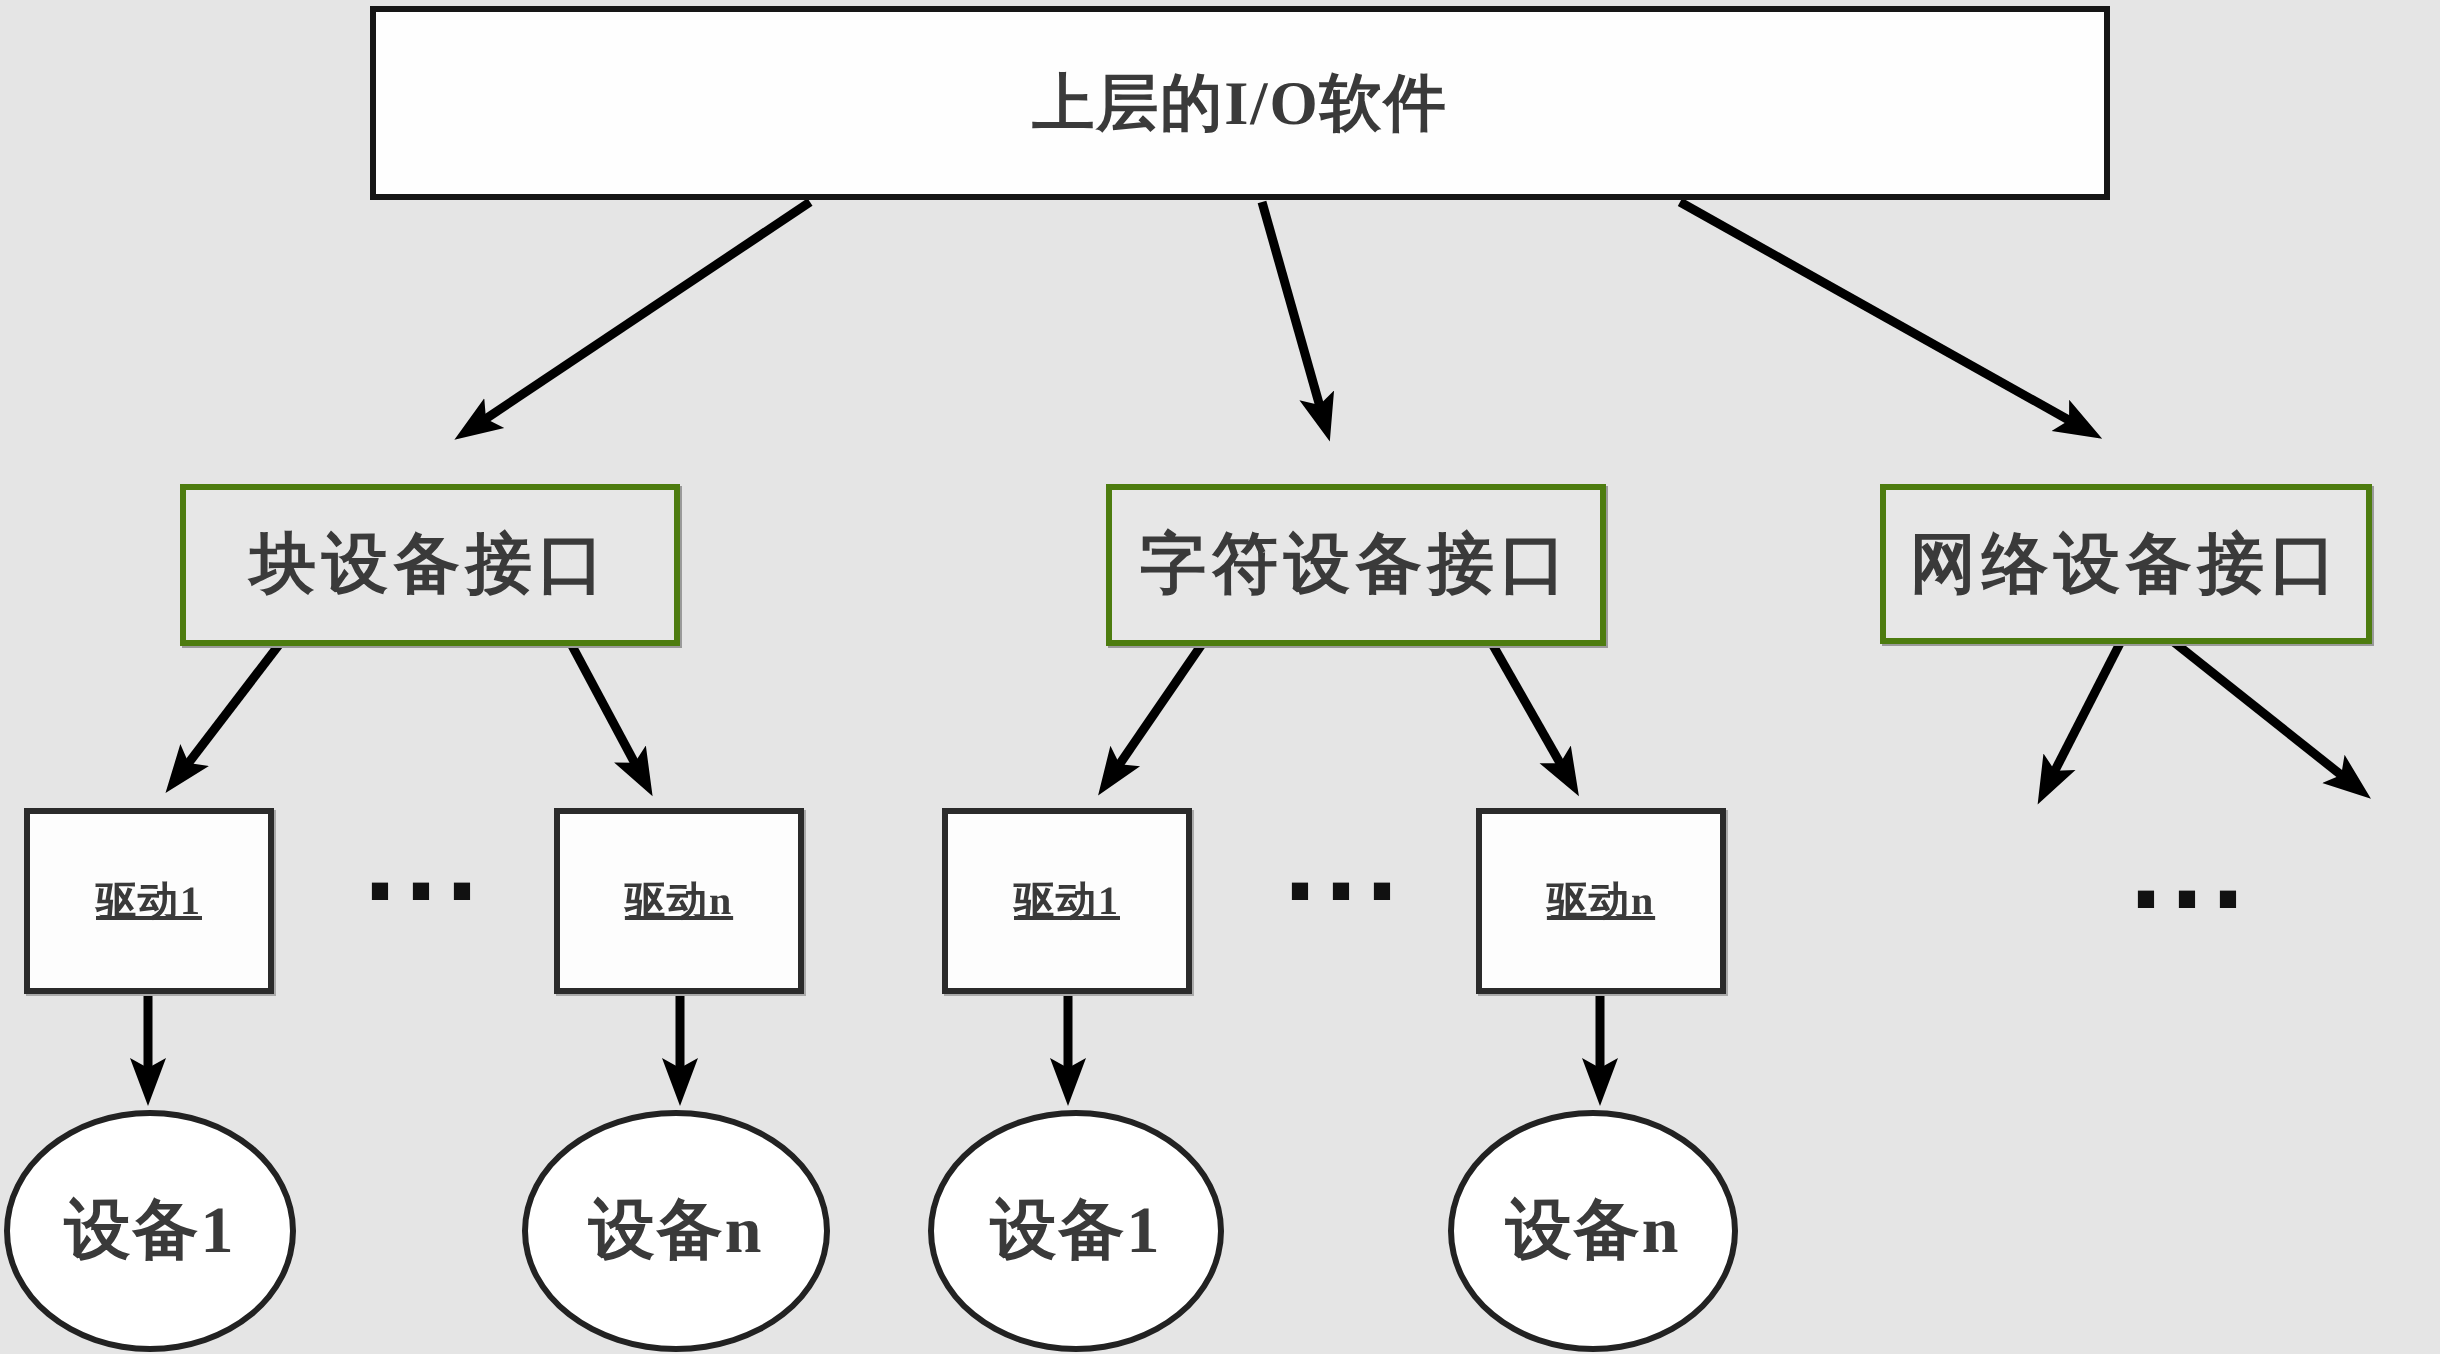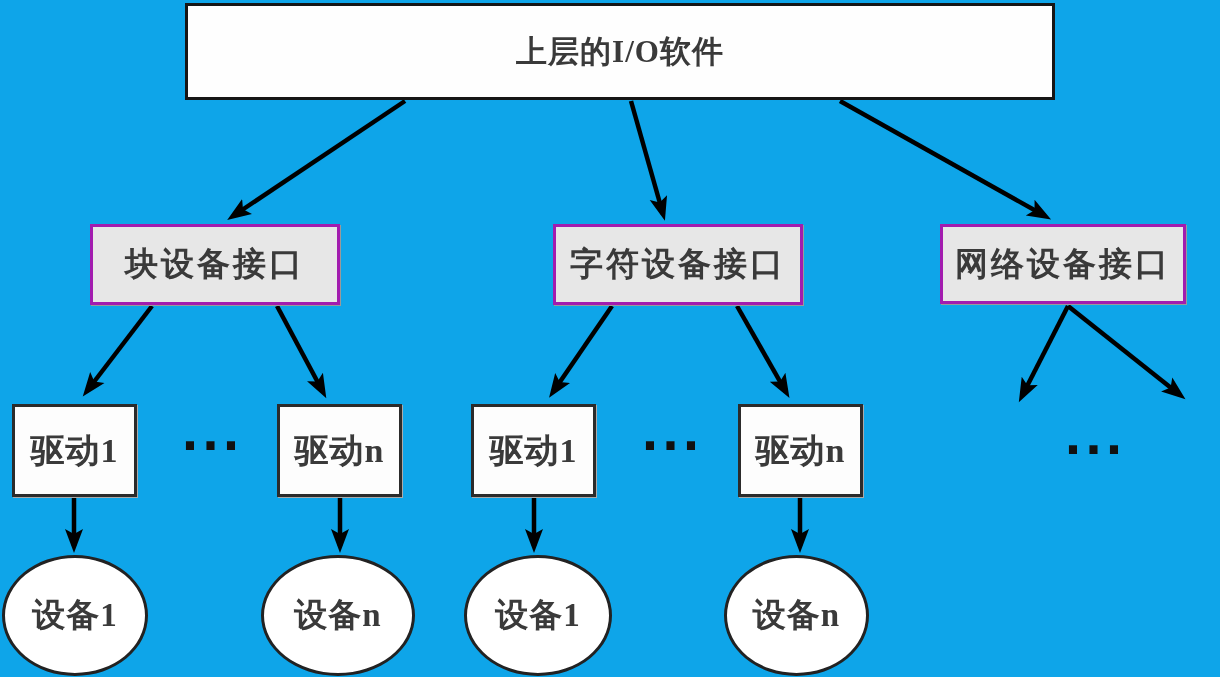--- a/index.html
+++ b/index.html
@@ -5,21 +5,21 @@
   html, body {
     margin: 0;
     padding: 0;
     background: #ffffff;
     font-family: "Liberation Serif", "DejaVu Serif", serif;
   }
   #canvas {
     position: relative;
     width: 1220px;
     height: 677px;
-    background: #0ea5e9;
+    background: #e5e5e5;
     overflow: hidden;
   }
   #arrow-layer {
     position: absolute;
     left: 0; top: 0;
     width: 1220px;
     height: 677px;
     pointer-events: none;
   }
   .node {
@@ -35,36 +35,38 @@
     left: 185px; top: 3px;
     width: 870px; height: 97px;
     background: #fefefe;
     border: 3px solid #161616;
     font-size: 31px;
     font-weight: 600;
     letter-spacing: 1px;
   }
   .iface-box {
     background: #e7e7e7;
-    border: 3px solid #a21caf;
+    border: 3px solid #4d7c0f;
     font-size: 33px;
     font-weight: 600;
     letter-spacing: 3px;
     box-shadow: 1px 1px 0 #9a9a9a;
+    margin-top: 18px;
   }
   .iface-block   { left: 90px;  top: 224px; width: 250px; height: 81px; }
   .iface-char    { left: 553px; top: 224px; width: 250px; height: 81px; }
   .iface-network { left: 940px; top: 224px; width: 246px; height: 80px; }
   .driver-box {
     background: #fdfdfd;
     border: 3px solid #2b2b2b;
-    font-size: 34px;
+    font-size: 20px;
     font-weight: 600;
     letter-spacing: 1px;
     box-shadow: 1px 1px 0 #aaaaaa;
+    text-decoration: underline;
   }
   .driver-1 { left: 12px;  top: 404px; width: 125px; height: 93px; }
   .driver-2 { left: 277px; top: 404px; width: 125px; height: 93px; }
   .driver-3 { left: 471px; top: 404px; width: 125px; height: 93px; }
   .driver-4 { left: 738px; top: 404px; width: 125px; height: 93px; }
   .device-ellipse {
     background: #ffffff;
     border: 3px solid #222222;
     border-radius: 50%;
     font-size: 33px;

